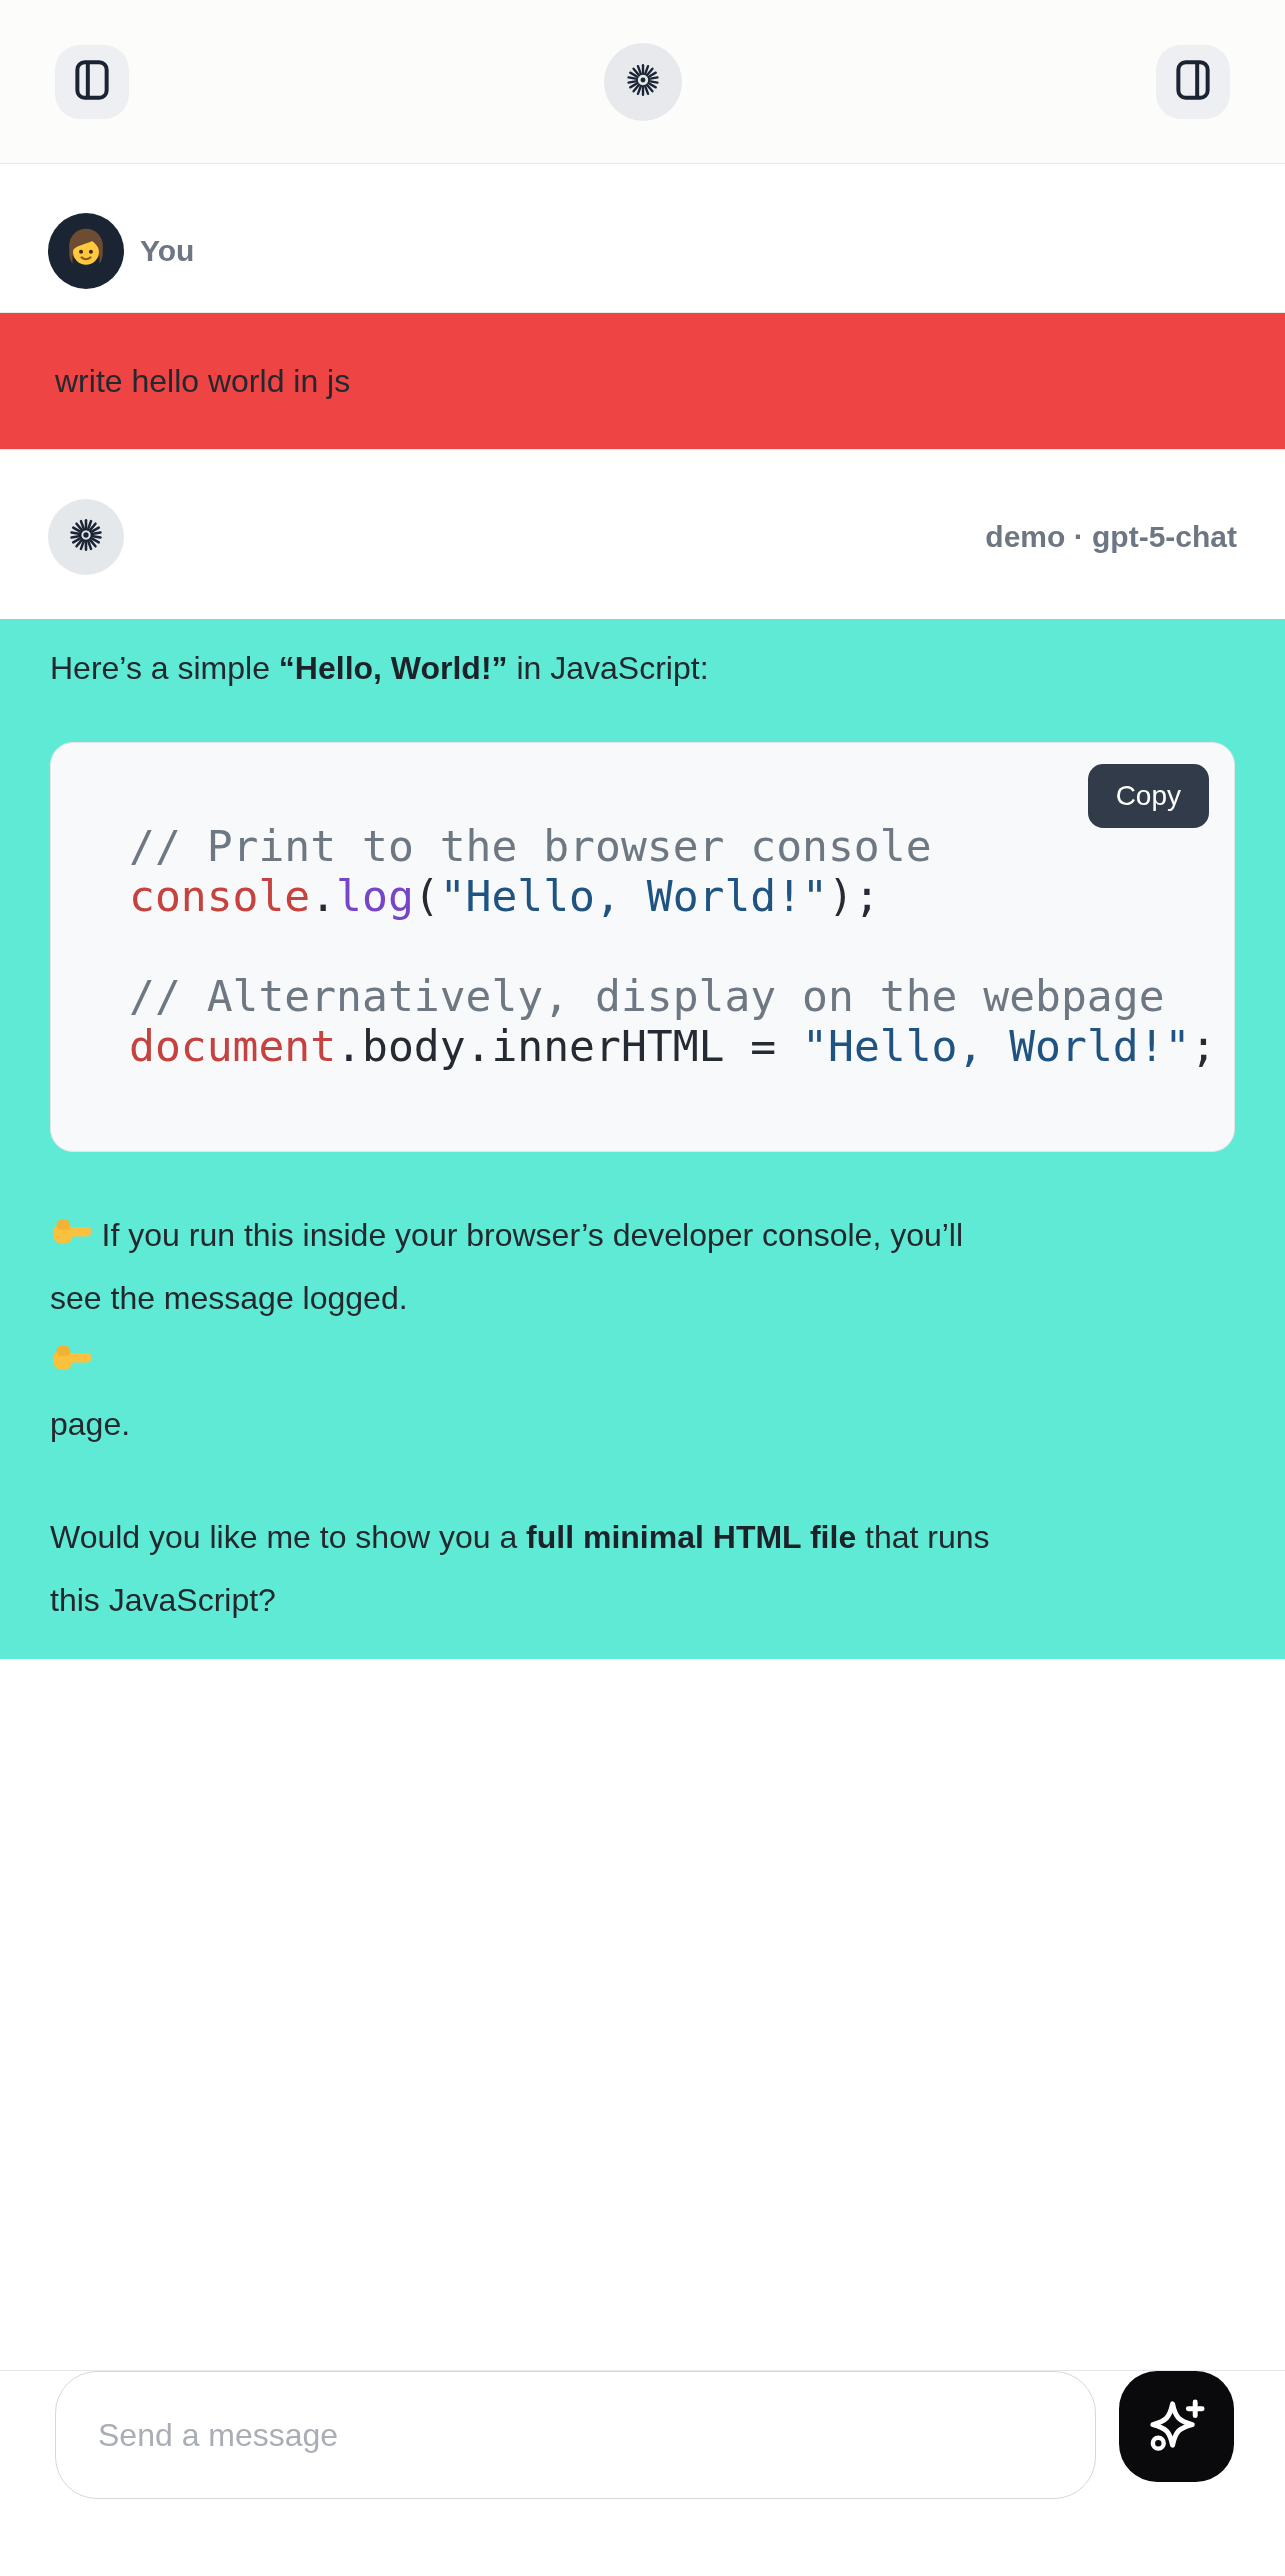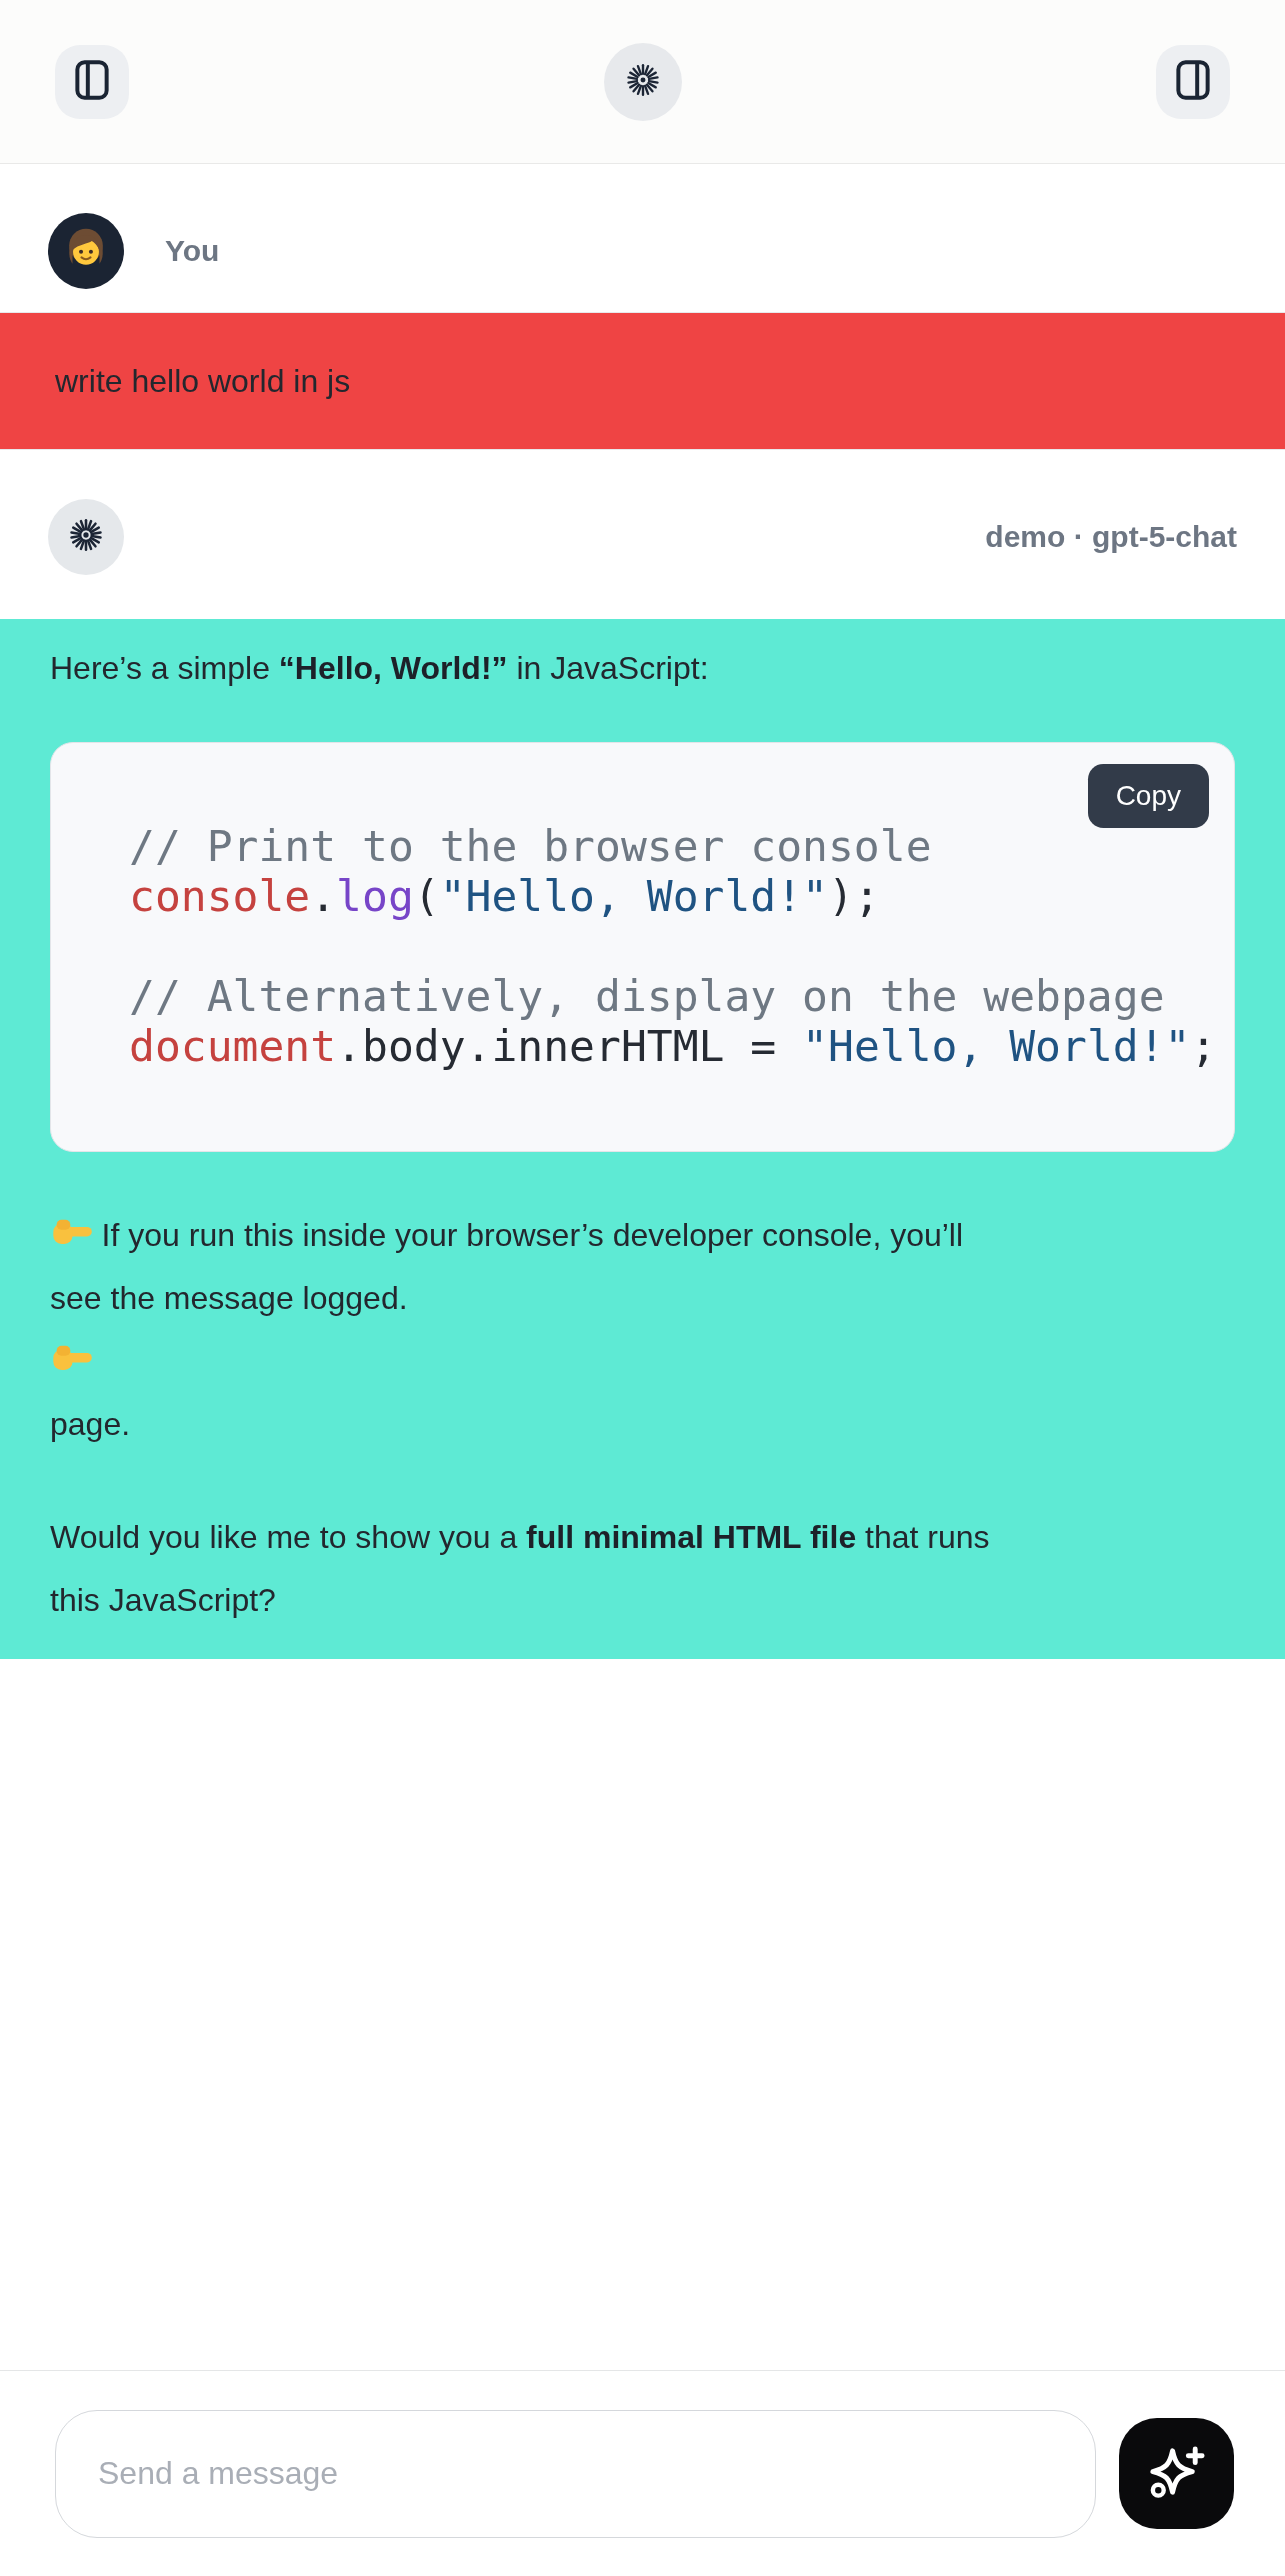--- a/index.html
+++ b/index.html
@@ -12,21 +12,21 @@
   .topbar { flex: none; height: 164px; background: #fcfcfb; border-bottom: 1.9px solid #e9e9e8;
             display: flex; align-items: center; justify-content: space-between;
             padding: 0 55px; position: relative; }
   .icon-btn { width: 74px; height: 74px; border-radius: 25px; background: #edeff2;
               border: none; display: flex; align-items: center; justify-content: center; cursor: pointer; }
   .logo-btn { position: absolute; left: 50%; top: 50%; transform: translate(-50%,-50%);
               width: 78px; height: 78px; border-radius: 50%; background: #e7e9ec;
               border: none; display: flex; align-items: center; justify-content: center; cursor: pointer; }
 
   
-  .sender-row { display: flex; align-items: center; gap: 41px; padding: 49px 48px 23px; background: #fff; }
+  .sender-row { display: flex; align-items: center; gap: 16px; padding: 49px 48px 23px; background: #fff; }
   .sender-row.assistant { padding-bottom: 44px; justify-content: space-between; }
   .avatar { width: 76px; height: 76px; border-radius: 50%; flex: none;
             display: flex; align-items: center; justify-content: center; overflow: hidden; }
   .avatar-user { background: #1b2433; }
   .avatar-assistant { background: #e5e8eb; }
   .sender-name { font-size: 30px; font-weight: 700; color: #6d7683; }
 
   
   .user-band { background: #ef4444; border-top: 1.9px solid #e7e9eb; border-bottom: 1.9px solid #e7e9eb;
                padding: 49px 55px; font-size: 32px; line-height: 38px; color: #23272e; }
@@ -50,21 +50,21 @@
   .tok-blue { color: #1f5382; }
 
   .hands { margin-top: 52px; }
   .question { margin-top: 50px; }
   .hand-icon { width: 44px; height: 44px; vertical-align: -8.6px; margin-right: 7.6px; }
 
   .spacer { flex: 1; background: #ffffff; }
 
   
   .composer { flex: none; height: 206px; background: #ffffff; border-top: 1.9px solid #e5e6e7;
-              display: flex; align-items: center; gap: 23px; padding: 0 51px 0 55px; }
+              display: flex; align-items: flex-start; gap: 23px; padding: 0 51px 0 55px; }
   .composer-input { flex: 1; height: 128px; border: 1.9px solid #d5d8dc; border-radius: 42px;
                     background: #ffffff; padding: 0 38px 0 42px; font-family: "Liberation Sans", sans-serif;
                     font-size: 32px; color: #23272e; outline: none; }
   .composer-input::placeholder { color: #a9aeb6; }
   .send-btn { width: 115px; height: 111px; border-radius: 38px; background: #0a0a0c; border: none;
               flex: none; display: flex; align-items: center; justify-content: center; cursor: pointer; }
 </style>
 </head>
 <body>
 

